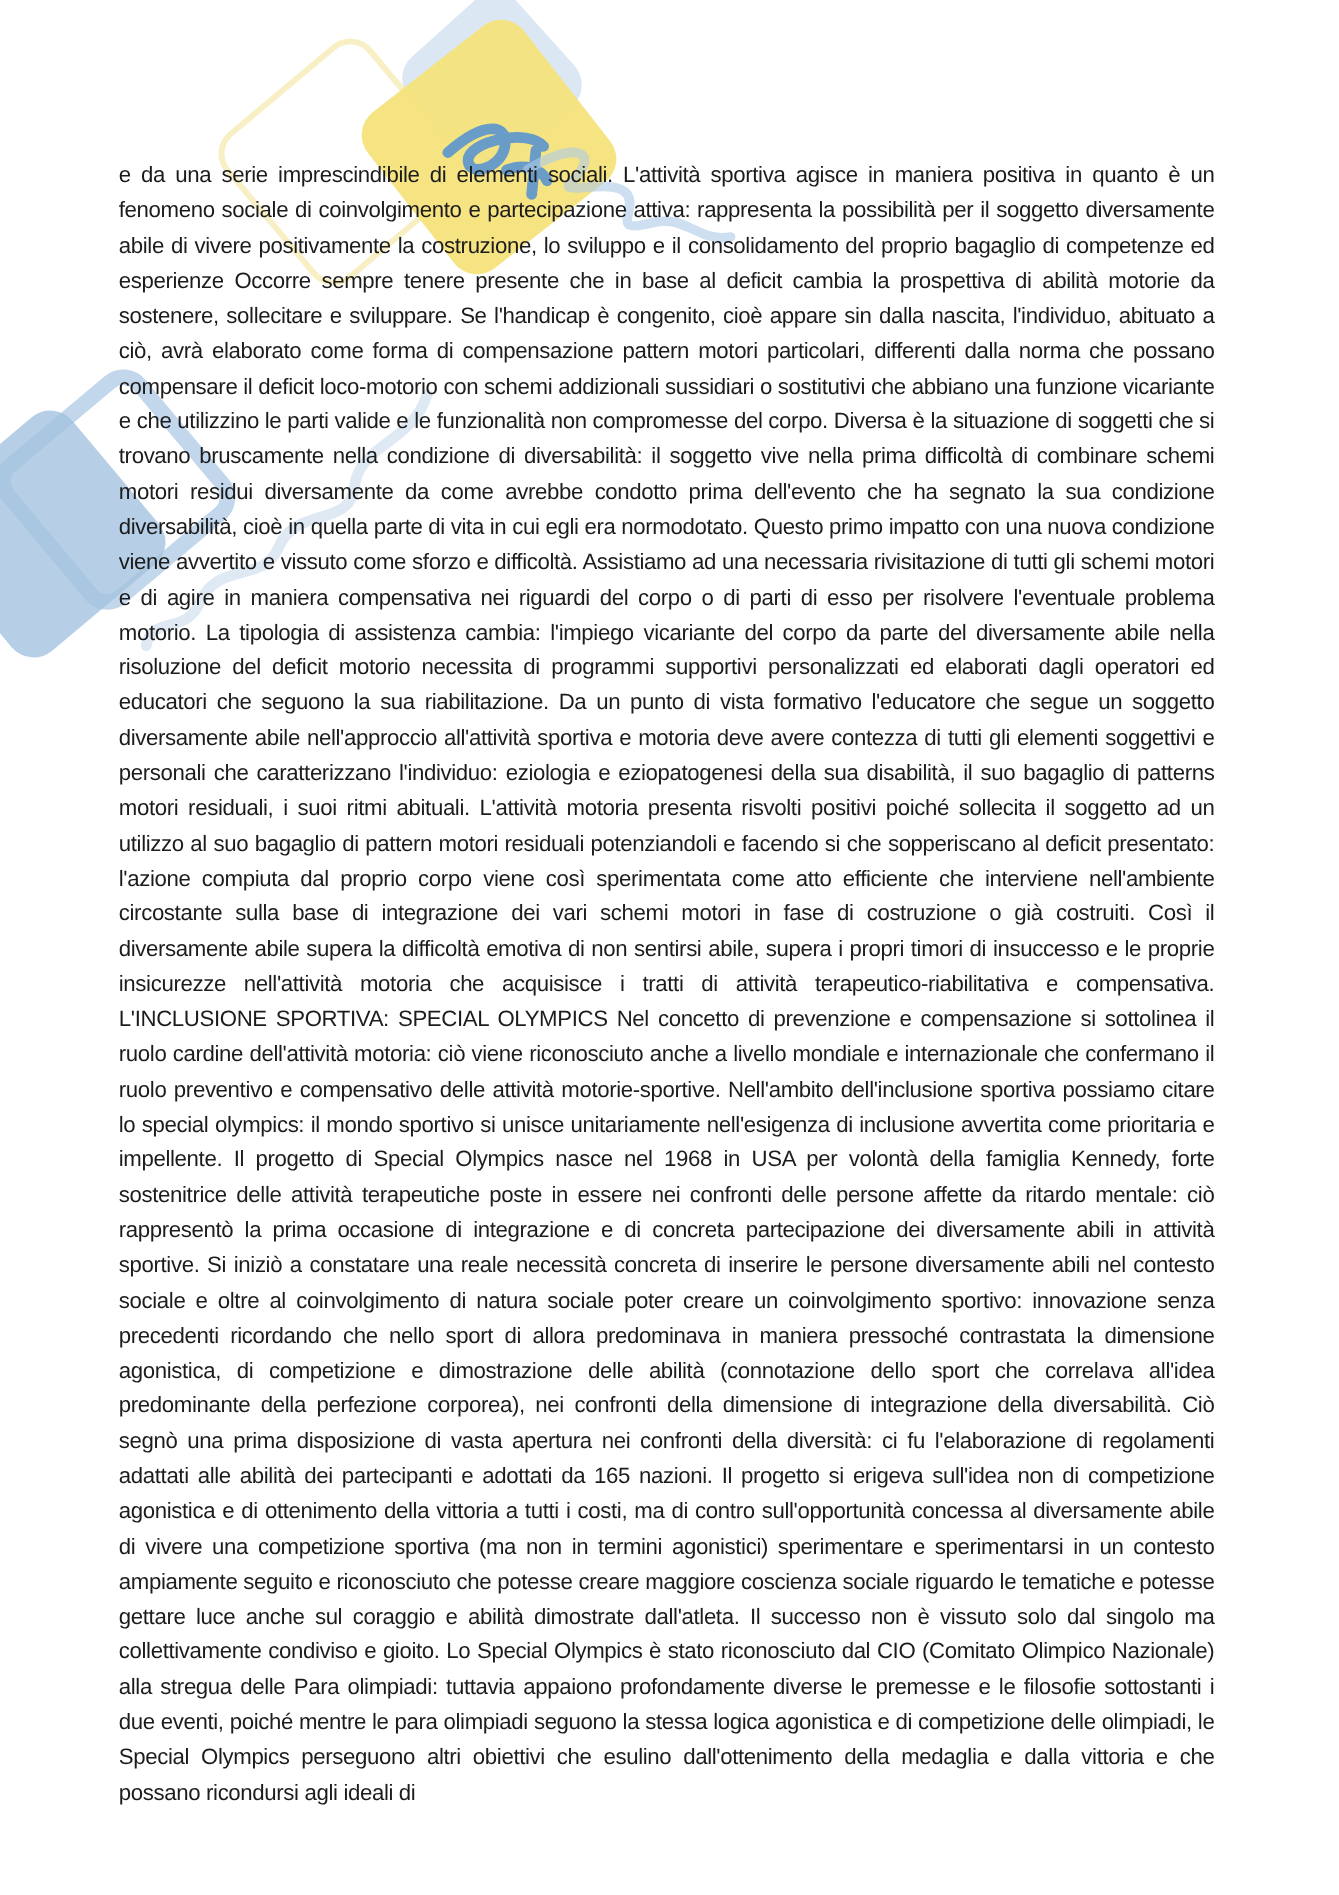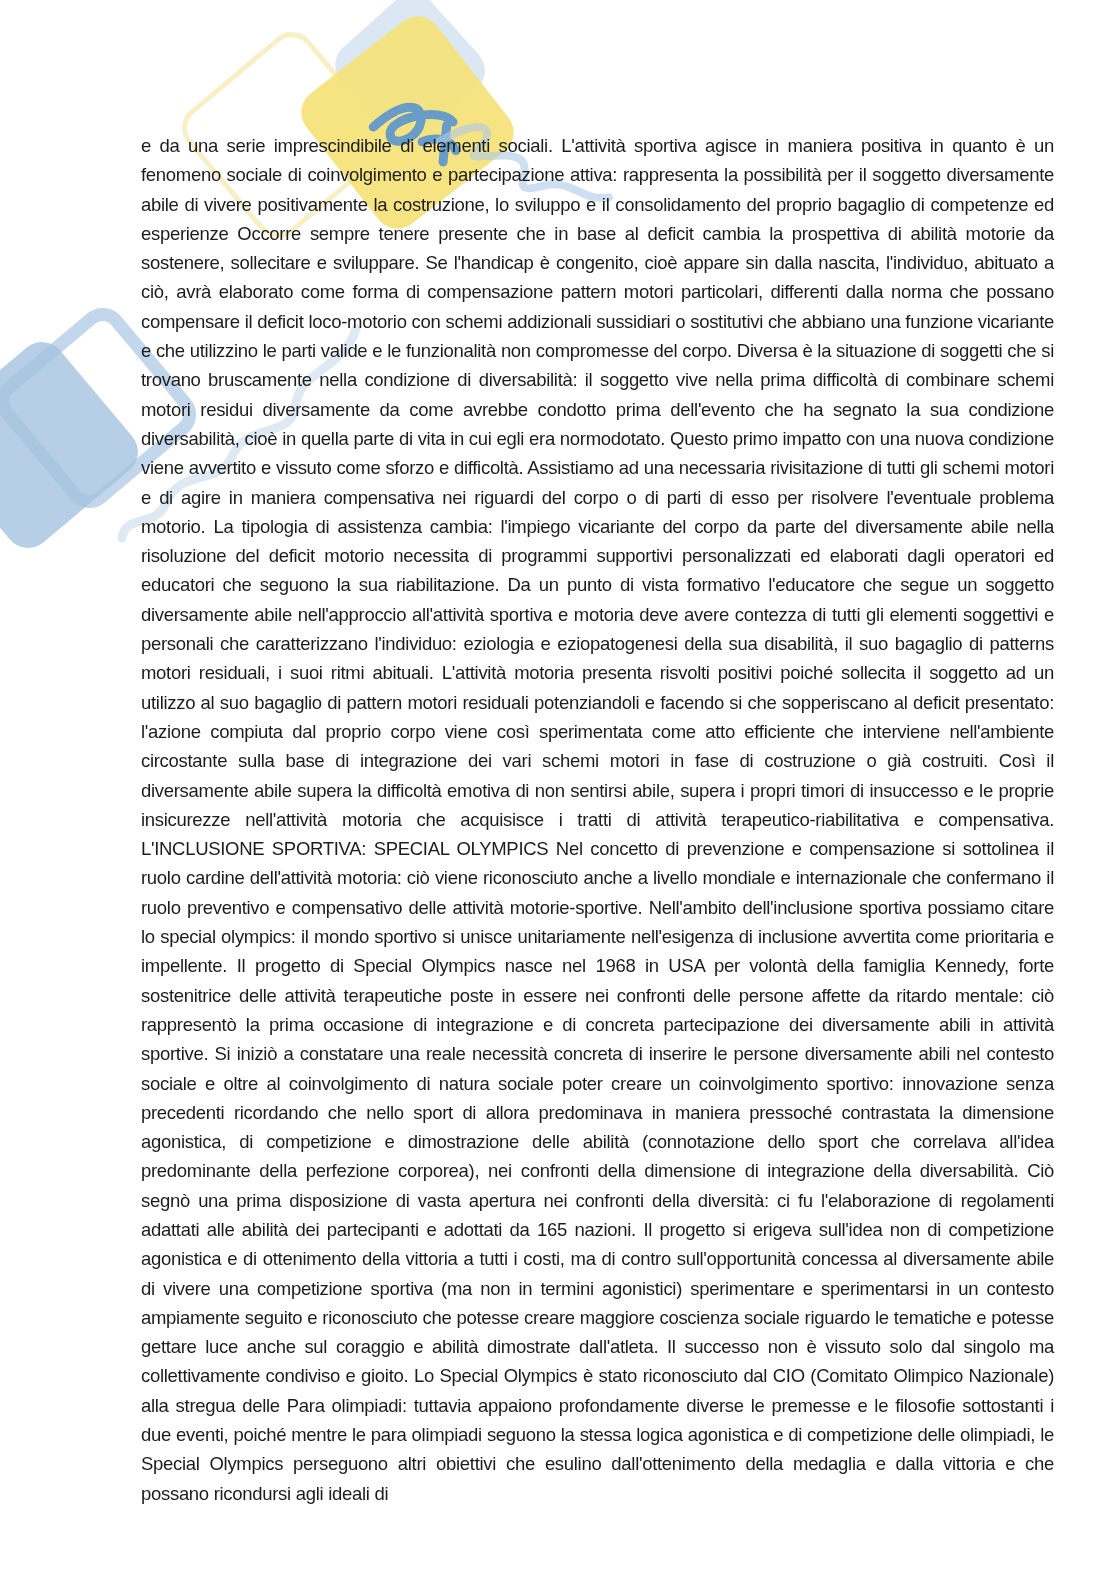--- a/index.html
+++ b/index.html
@@ -70,21 +70,20 @@
     position: absolute;
     z-index: 1;
     left: 99px;
     top: 131px;
     width: 913px;
     color: #1c1c1c;
     font-size: 18.5px;
     line-height: 29.3px;
     letter-spacing: -0.3px;
     text-align: justify;
-    margin-left: 42px;
   }
   .text-block p { margin: 0; }
 </style>
 </head>
 <body>
 
 <div class="page">
 
   <div class="watermark-layer">
     <div class="wm-tile wm-tile-blue-back"></div>

